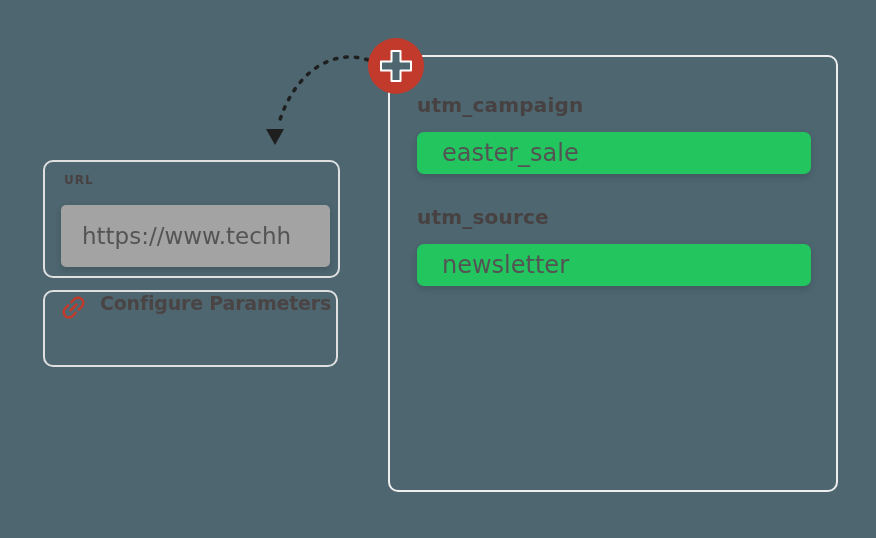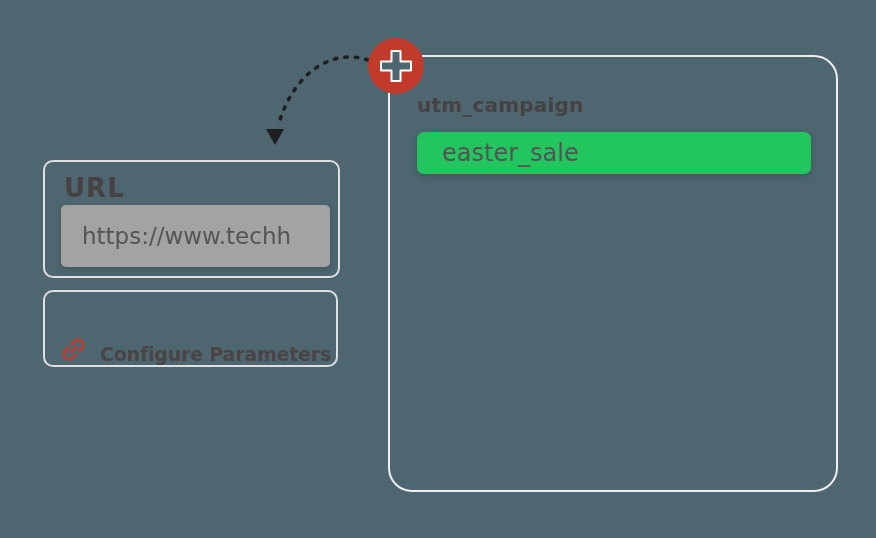--- a/index.html
+++ b/index.html
@@ -20,46 +20,46 @@
   }
   .stage{position:absolute;inset:0;}
 
   
   .url-box{
     position:absolute;left:43px;top:160px;width:297px;height:118px;
     border:2px solid var(--box-border);border-radius:10px;
   }
   .url-label{
     position:absolute;left:19px;top:11px;
-    font-size:26px;font-weight:600;color:var(--label);letter-spacing:1px;
+    font-size:12px;font-weight:600;color:var(--label);letter-spacing:1px;
   }
   .url-input{
     position:absolute;left:16px;top:43px;width:269px;height:62px;
     background:#a3a3a3;border:none;border-radius:5px;
     font-family:"DejaVu Sans","Liberation Sans",sans-serif;
     font-size:23px;color:var(--value);padding:0 0 0 21px;
     box-shadow:0 3px 6px rgba(30,30,30,0.18);
     white-space:nowrap;overflow:hidden;
   }
   .configure-box{
     position:absolute;left:43px;top:290px;width:295px;height:77px;
     border:2px solid var(--box-border);border-radius:10px;
-    display:flex;align-items:flex-end;gap:11px;padding-left:13px;
+    display:flex;align-items:flex-start;gap:11px;padding-left:13px;
     cursor:pointer;
   }
   .link-icon{width:31px;height:31px;flex:0 0 auto;transform:rotate(-45deg);}
   .configure-label{
     font-size:19px;font-weight:700;color:#4a4444;
     letter-spacing:-0.2px;white-space:nowrap;
   }
 
   
   .utm-panel{
     position:absolute;left:388px;top:55px;width:450px;height:437px;
-    border:2px solid var(--panel-border);border-radius:24px;
+    border:2px solid var(--panel-border);border-radius:10px;
     padding:36px 27px 0 27px;
   }
   .field-group{margin-bottom:31px;}
   .field-label{
     font-size:20px;font-weight:600;color:var(--label);
     margin-bottom:15px;letter-spacing:0.2px;
   }
   .field-input{
     display:block;width:394px;height:42px;
     background:#22c55e;border:none;border-radius:7px;
@@ -104,20 +104,22 @@
 
     <div class="field-group">
       <div class="field-label">utm_campaign</div>
       <input class="field-input" type="text" value="easter_sale" style="">
     </div>
 
     <div class="field-group">
     </div>
 
     <div class="field-group">
+      <div class="field-label">utm_source</div>
+      <input class="field-input" type="text" value="newsletter" style="">
     </div>
 
   </div>
 
   <button class="add-button">
     <svg width="56" height="56" viewBox="0 0 56 56">
       <path d="M23.5 13 h9 v10.5 h10.5 v9 h-10.5 v10.5 h-9 v-10.5 h-10.5 v-9 h10.5 z" fill="#4d6670" stroke="#ffffff" stroke-width="2" stroke-linejoin="round"></path>
     </svg>
   </button>
 

